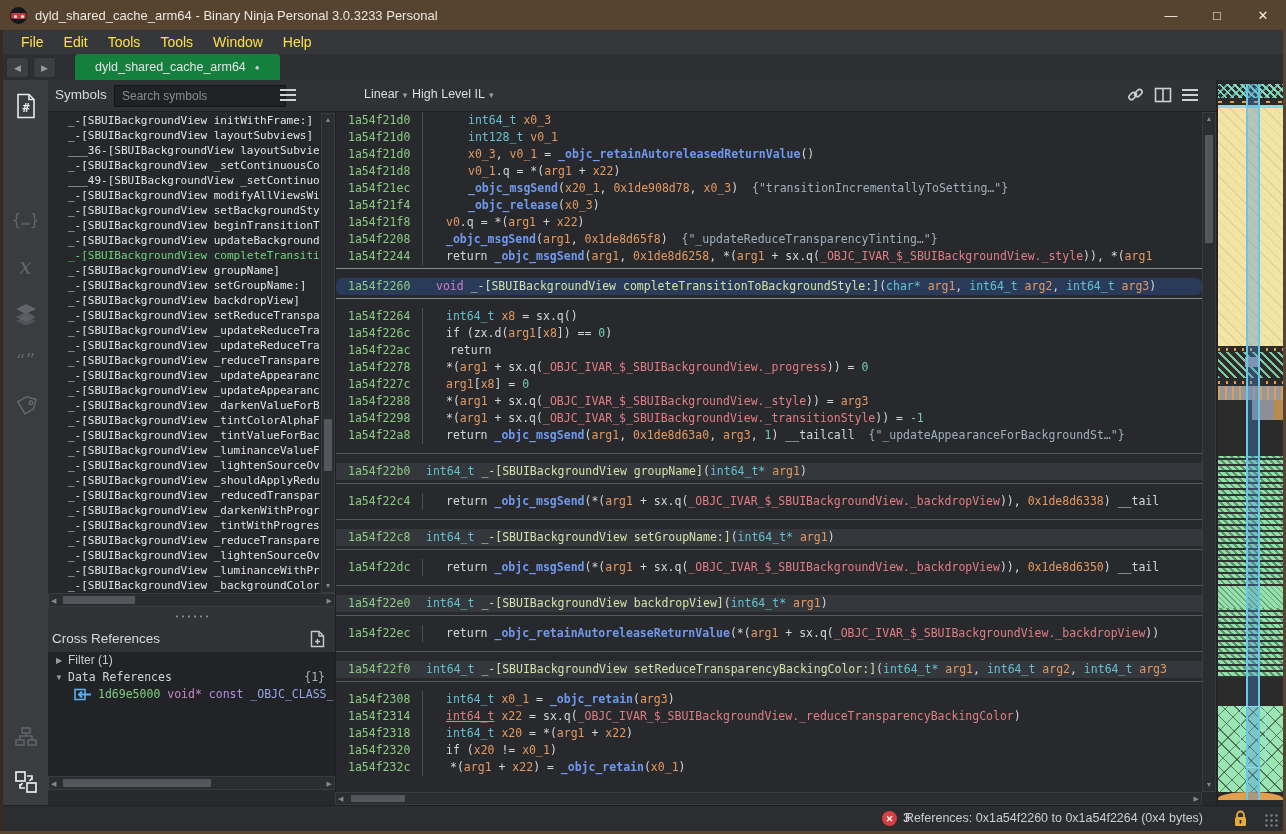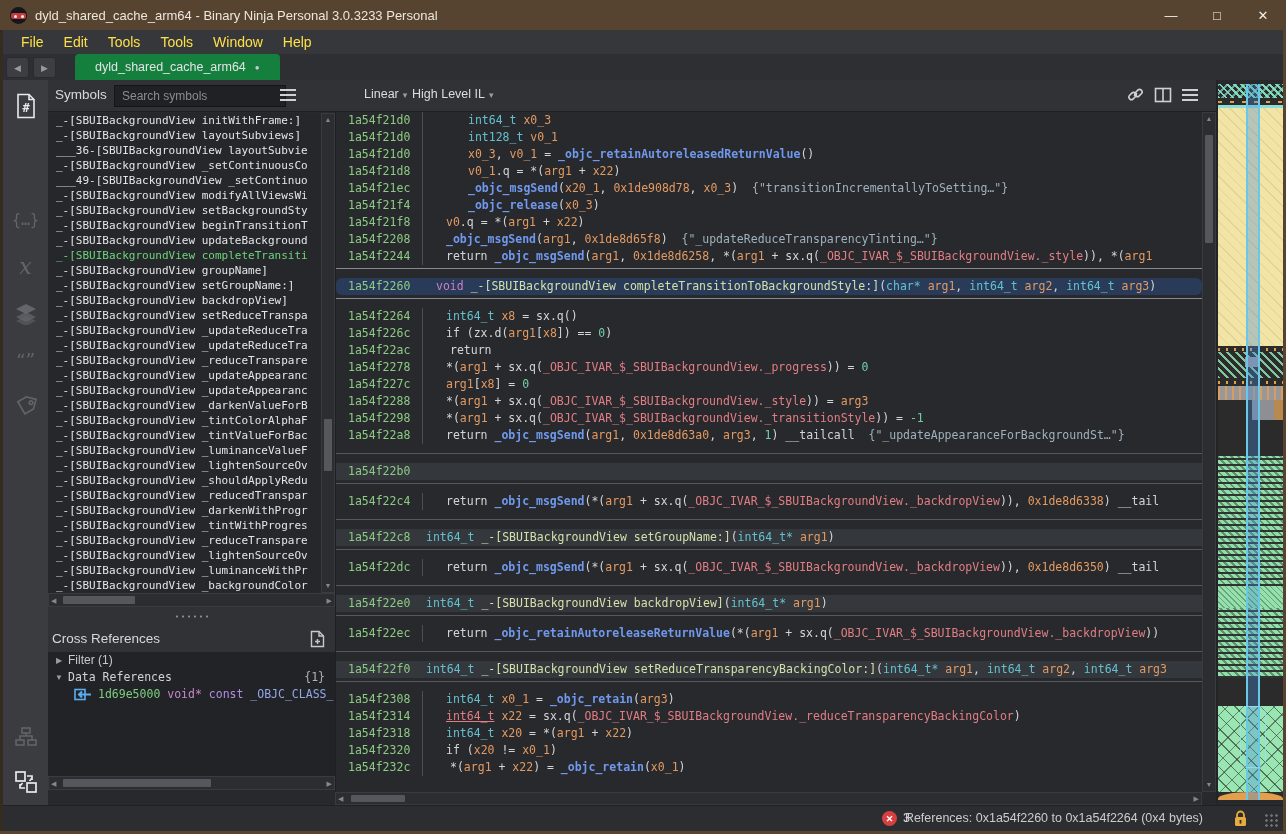--- a/index.html
+++ b/index.html
@@ -47,21 +47,21 @@
   #hdr-icons svg{display:block;}
 
   
   #iconstrip{position:absolute;left:3px;top:80px;width:45px;height:725px;background:#3b3c40;}
   .side-icon{position:absolute;left:0;width:45px;height:36px;display:flex;align-items:center;justify-content:center;color:#63656b;}
   .side-icon.active{color:#e8e9eb;}
   .indicator{position:absolute;left:-3px;width:3px;background:#e9e9e9;}
 
   
   #symbols-list{position:absolute;left:48px;top:113px;width:273px;height:480px;background:#26272a;overflow:hidden;}
-  .sym-row{height:15px;line-height:15px;font-size:11px;color:#e4e5e7;white-space:pre;padding-left:8px;font-family:"DejaVu Sans Mono",monospace;}
+  .sym-row{height:15px;line-height:15px;font-size:11px;color:#e4e5e7;white-space:pre;padding-left:20px;font-family:"DejaVu Sans Mono",monospace;}
   .sym-row.sel{color:#6ed47c;}
   
   .sb{background:#2c2d30;border:1px solid #3a3b3f;position:absolute;}
   .sb .arrow{position:absolute;color:#85878b;font-size:7px;line-height:10px;text-align:center;}
   .sb-thumb{position:absolute;background:#55575c;border-radius:1px;}
   #sym-vscroll{left:321px;top:113px;width:14px;height:480px;}
   #sym-hscroll{left:48px;top:593px;width:287px;height:14px;}
   #code-vscroll{left:1202px;top:112px;width:14px;height:680px;}
   #code-hscroll{left:335px;top:792px;width:867px;height:13px;}
   #xref-hscroll{left:48px;top:776px;width:287px;height:14px;}
@@ -348,21 +348,21 @@
       <div class="crow b"><span class="caddr">1a54f226c</span><span class="cscope ind1"><span class="tok-plain">if (zx.d(</span><span class="tok-var">arg1</span><span class="tok-plain">[</span><span class="tok-var">x8</span><span class="tok-plain">]) == </span><span class="tok-num">0</span><span class="tok-plain">)</span></span></div>
       <div class="crow b"><span class="caddr">1a54f22ac</span><span class="cscope ind2"><span class="tok-plain">return</span></span></div>
       <div class="crow b"><span class="caddr">1a54f2278</span><span class="cscope ind1"><span class="tok-plain">*(</span><span class="tok-var">arg1</span><span class="tok-plain"> + sx.q(</span><span class="tok-data">_OBJC_IVAR_$_SBUIBackgroundView._progress</span><span class="tok-plain">)) = </span><span class="tok-num">0</span></span></div>
       <div class="crow b"><span class="caddr">1a54f227c</span><span class="cscope ind1"><span class="tok-var">arg1</span><span class="tok-plain">[</span><span class="tok-var">x8</span><span class="tok-plain">] = </span><span class="tok-num">0</span></span></div>
       <div class="crow b"><span class="caddr">1a54f2288</span><span class="cscope ind1"><span class="tok-plain">*(</span><span class="tok-var">arg1</span><span class="tok-plain"> + sx.q(</span><span class="tok-data">_OBJC_IVAR_$_SBUIBackgroundView._style</span><span class="tok-plain">)) = </span><span class="tok-var">arg3</span></span></div>
       <div class="crow b"><span class="caddr">1a54f2298</span><span class="cscope ind1"><span class="tok-plain">*(</span><span class="tok-var">arg1</span><span class="tok-plain"> + sx.q(</span><span class="tok-data">_OBJC_IVAR_$_SBUIBackgroundView._transitionStyle</span><span class="tok-plain">)) = </span><span class="tok-num">-1</span></span></div>
       <div class="crow b"><span class="caddr">1a54f22a8</span><span class="cscope ind1"><span class="tok-plain">return </span><span class="tok-fn">_objc_msgSend</span><span class="tok-plain">(</span><span class="tok-var">arg1</span><span class="tok-plain">, </span><span class="tok-var">0x1de8d63a0</span><span class="tok-plain">, </span><span class="tok-var">arg3</span><span class="tok-plain">, </span><span class="tok-num">1</span><span class="tok-plain">) __tailcall  </span><span class="tok-ann">{"_updateAppearanceForBackgroundSt…"}</span></span></div>
       <div class="crow g"></div>
       <div class="crow r"></div>
       <div class="crow g"></div>
-      <div class="crow h"><span class="caddr">1a54f22b0</span></div>
+      <div class="crow h"><span class="caddr">1a54f22b0</span><span class="ctoks"><span class="tok-type">int64_t</span><span class="tok-plain"> </span><span class="tok-name">_-[SBUIBackgroundView groupName]</span><span class="tok-plain">(</span><span class="tok-type">int64_t*</span><span class="tok-plain"> </span><span class="tok-var">arg1</span><span class="tok-plain">)</span></span></div>
       <div class="crow r"></div>
       <div class="crow g"></div>
       <div class="crow b"><span class="caddr">1a54f22c4</span><span class="cscope ind1"><span class="tok-plain">return </span><span class="tok-fn">_objc_msgSend</span><span class="tok-plain">(*(</span><span class="tok-var">arg1</span><span class="tok-plain"> + sx.q(</span><span class="tok-data">_OBJC_IVAR_$_SBUIBackgroundView._backdropView</span><span class="tok-plain">)), </span><span class="tok-var">0x1de8d6338</span><span class="tok-plain">) __tail</span></span></div>
       <div class="crow g"></div>
       <div class="crow r"></div>
       <div class="crow g"></div>
       <div class="crow h"><span class="caddr">1a54f22c8</span><span class="ctoks"><span class="tok-type">int64_t</span><span class="tok-plain"> </span><span class="tok-name">_-[SBUIBackgroundView setGroupName:]</span><span class="tok-plain">(</span><span class="tok-type">int64_t*</span><span class="tok-plain"> </span><span class="tok-var">arg1</span><span class="tok-plain">)</span></span></div>
       <div class="crow r"></div>
       <div class="crow g"></div>
       <div class="crow b"><span class="caddr">1a54f22dc</span><span class="cscope ind1"><span class="tok-plain">return </span><span class="tok-fn">_objc_msgSend</span><span class="tok-plain">(*(</span><span class="tok-var">arg1</span><span class="tok-plain"> + sx.q(</span><span class="tok-data">_OBJC_IVAR_$_SBUIBackgroundView._backdropView</span><span class="tok-plain">)), </span><span class="tok-var">0x1de8d6350</span><span class="tok-plain">) __tail</span></span></div>

